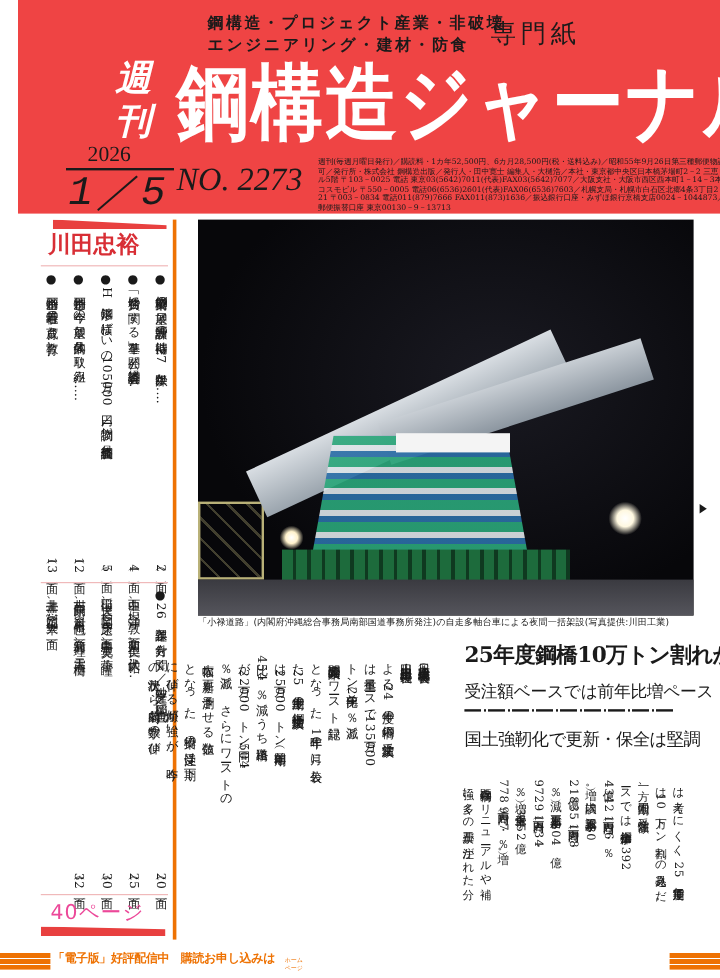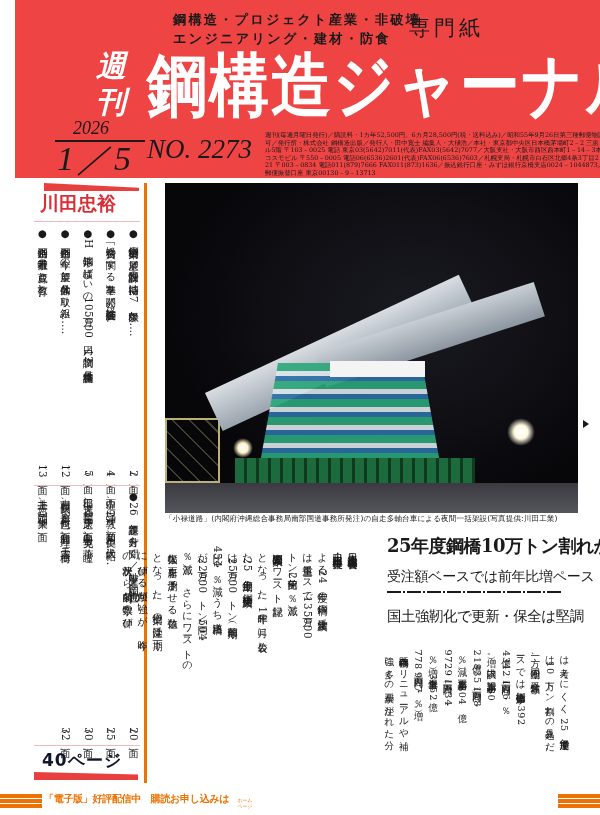--- a/index.html
+++ b/index.html
@@ -5,36 +5,36 @@
   * { box-sizing: border-box; margin: 0; padding: 0; }
   html, body { width: 600px; height: 815px; background: #ffffff; overflow: hidden; }
   body { position: relative; font-family: "DejaVu Serif", "Liberation Serif", serif; color: #1a1a1a; }
 
   
   .masthead { position: absolute; left: 15px; top: 0; width: 600px; height: 178px; background: #ef4444; }
   .tagline { position: absolute; left: 158px; top: 10px; font-family: "DejaVu Sans", sans-serif; font-weight: bold; font-size: 13.2px; line-height: 19px; color: #1a1a1a; letter-spacing: 2.2px; }
   .specialty { position: absolute; left: 394px; top: 14px; font-family: "DejaVu Sans", sans-serif; font-weight: normal; font-size: 21px; color: #1a1a1a; letter-spacing: 4px; }
   .weekly { position: absolute; left: 76px; top: 48px; width: 40px; font-family: "DejaVu Sans", sans-serif; font-weight: bold; font-style: italic; color: #ffffff; font-size: 30px; line-height: 36px; text-align: center; }
   .title { position: absolute; left: 132px; top: 40px; font-family: "DejaVu Sans", sans-serif; font-weight: bold; color: #ffffff; font-size: 60px; letter-spacing: 2px; white-space: nowrap; transform: scaleY(1.15); transform-origin: top left; }
-  .year { position: absolute; left: 58px; top: 118px; font-family: "Liberation Serif", serif; font-style: italic; font-size: 18px; color: #1a1a1a; }
+  .year { position: absolute; left: 58px; top: 118px; font-family: "Liberation Serif", serif; font-size: 18px; color: #1a1a1a; }
   .date-rule { position: absolute; left: 40px; top: 140px; width: 90px; height: 1.5px; background: #1a1a1a; }
-  .date { position: absolute; left: 42px; top: 136px; font-family: Liberation Serif, serif; font-style: italic; font-size: 34px; color: #1a1a1a; letter-spacing: 3px; white-space: nowrap; }
+  .date { position: absolute; left: 42px; top: 136px; font-family: Liberation Mono, monospace; font-style: italic; font-size: 34px; color: #1a1a1a; letter-spacing: 3px; white-space: nowrap; }
   .issue { position: absolute; left: 132px; top: 134px; font-family: "Liberation Serif", serif; font-style: italic; font-size: 27px; color: #1a1a1a; white-space: nowrap; }
   .pubinfo { position: absolute; left: 250px; top: 132px; width: 345px; font-family: "DejaVu Serif", serif; font-size: 6.4px; line-height: 7.6px; color: #1a1a1a; }
 
   
   .sidebar { position: absolute; left: 34px; top: 183px; width: 112px; height: 600px; }
   .side-rule { position: absolute; left: 144px; top: 183px; width: 3px; height: 600px; background: #ee7203; }
   .side-top-deco { position: absolute; left: 10px; top: 0; width: 95px; height: 8px; background: linear-gradient(#e8403f, #e8403f); clip-path: polygon(0 0, 100% 60%, 100% 100%, 0 100%); }
   .side-head { position: absolute; left: 6px; top: 8px; font-family: "DejaVu Sans", sans-serif; font-weight: bold; color: #d82e35; font-size: 19px; white-space: nowrap; letter-spacing: 0px; }
   .side-div { position: absolute; left: 0; width: 106px; height: 1px; background: #f0b9ba; }
   .vcols { position: absolute; left: 0; width: 108px; display: flex; flex-direction: row-reverse; justify-content: space-between; }
   .vcol { writing-mode: vertical-rl; font-size: 10.2px; line-height: 17px; letter-spacing: 0.3px; white-space: nowrap; position: relative; }
   .vcol .page { position: absolute; bottom: 0; }
-  .pages-badge { position: absolute; left: 8px; top: 566px; font-family: "DejaVu Sans", sans-serif; font-weight: bold; font-size: 17px; color: #0f172a; letter-spacing: 1px; white-space: nowrap; }
+  .pages-badge { position: absolute; left: 8px; top: 566px; font-family: "DejaVu Sans", sans-serif; font-weight: normal; font-size: 17px; color: #ec4899; letter-spacing: 1px; white-space: nowrap; }
   .side-bottom-deco { position: absolute; left: 0; top: 589px; width: 104px; height: 8px; background: #e8403f; clip-path: polygon(0 0, 100% 30%, 100% 100%, 0 100%); }
 
   
   .photo { position: absolute; left: 165px; top: 183px; width: 413px; height: 330px; background: radial-gradient(ellipse at 60% 40%, #1a1a22 0%, #07070a 70%); overflow: hidden; }
   .photo .girder1 { position: absolute; left: 40px; top: 150px; width: 280px; height: 42px; background: linear-gradient(#d8dde2, #9aa4ad); transform: rotate(-25deg); transform-origin: left top; top: 210px; }
   .photo .girder2 { position: absolute; left: 150px; top: 170px; width: 230px; height: 36px; background: linear-gradient(#c8ced4, #8c96a0); transform: rotate(-18deg); transform-origin: left top; }
   .photo .stack { position: absolute; left: 95px; top: 180px; width: 180px; height: 100px; background: repeating-linear-gradient(#2aa77a 0 8px, #dfe6ea 8px 13px, #2b6fa8 13px 18px); opacity: 0.9; clip-path: polygon(10% 0, 90% 0, 100% 100%, 0 100%); }
   .photo .carrier { position: absolute; left: 70px; top: 275px; width: 240px; height: 30px; background: repeating-linear-gradient(90deg, #1d6b3c 0 9px, #0f3a20 9px 12px); }
   .photo .ground { position: absolute; left: 0; top: 300px; width: 413px; height: 30px; background: linear-gradient(#3a3a40, #55555c); }
   .photo .scaffold { position: absolute; left: 0; top: 235px; width: 55px; height: 65px; border: 2px solid #b9b178; background: repeating-linear-gradient(45deg, transparent 0 10px, #b9b17855 10px 12px); }

